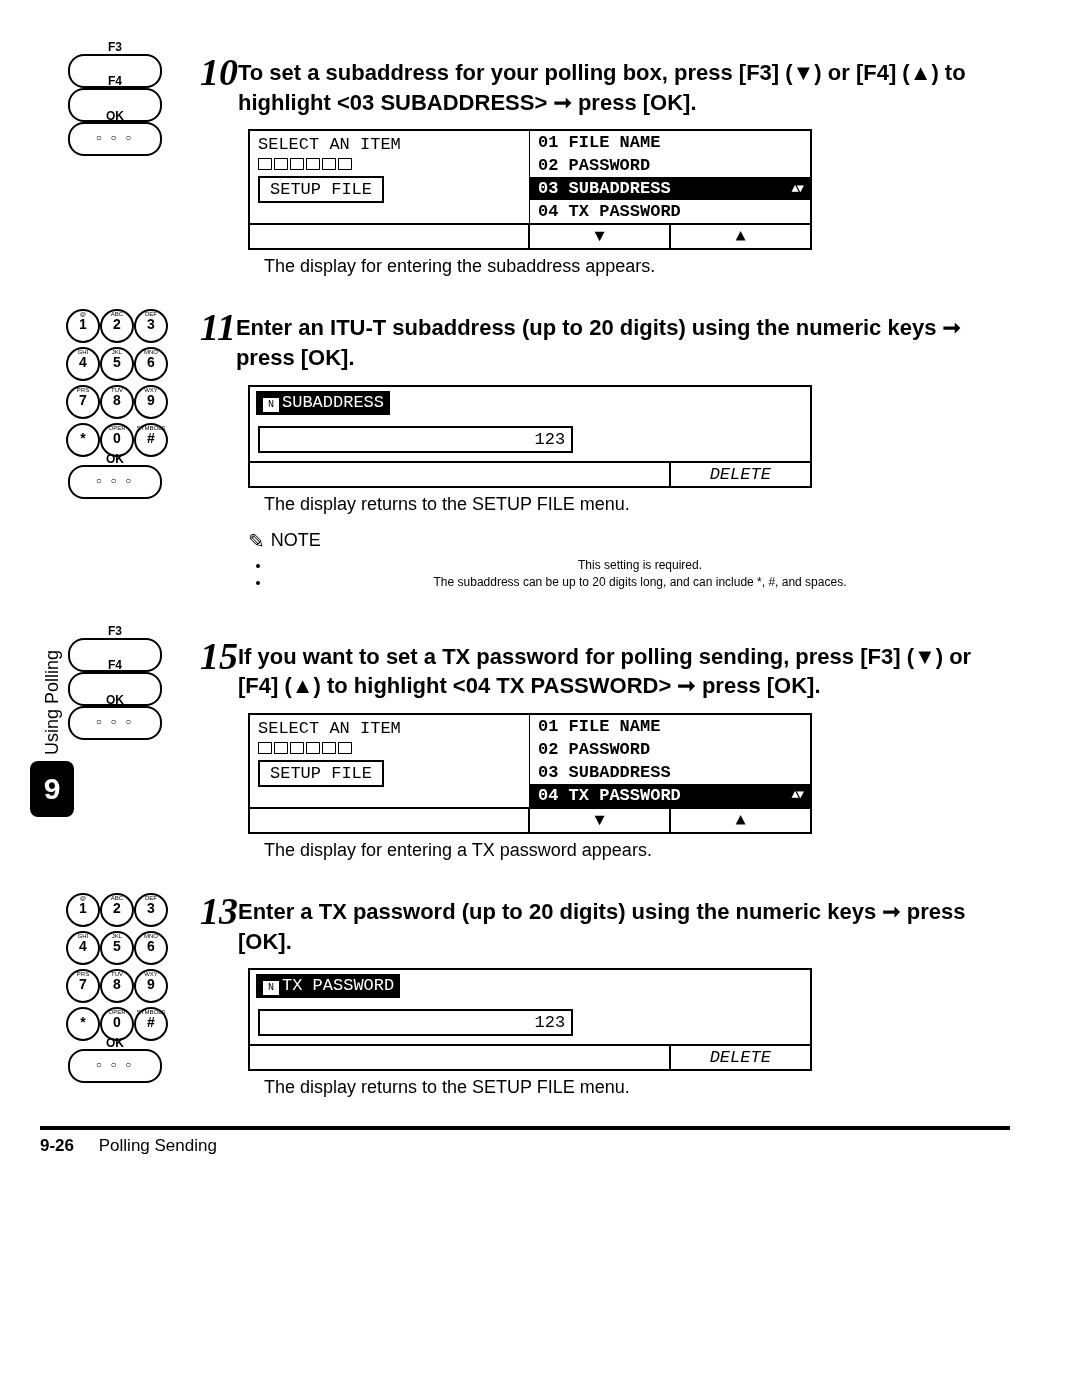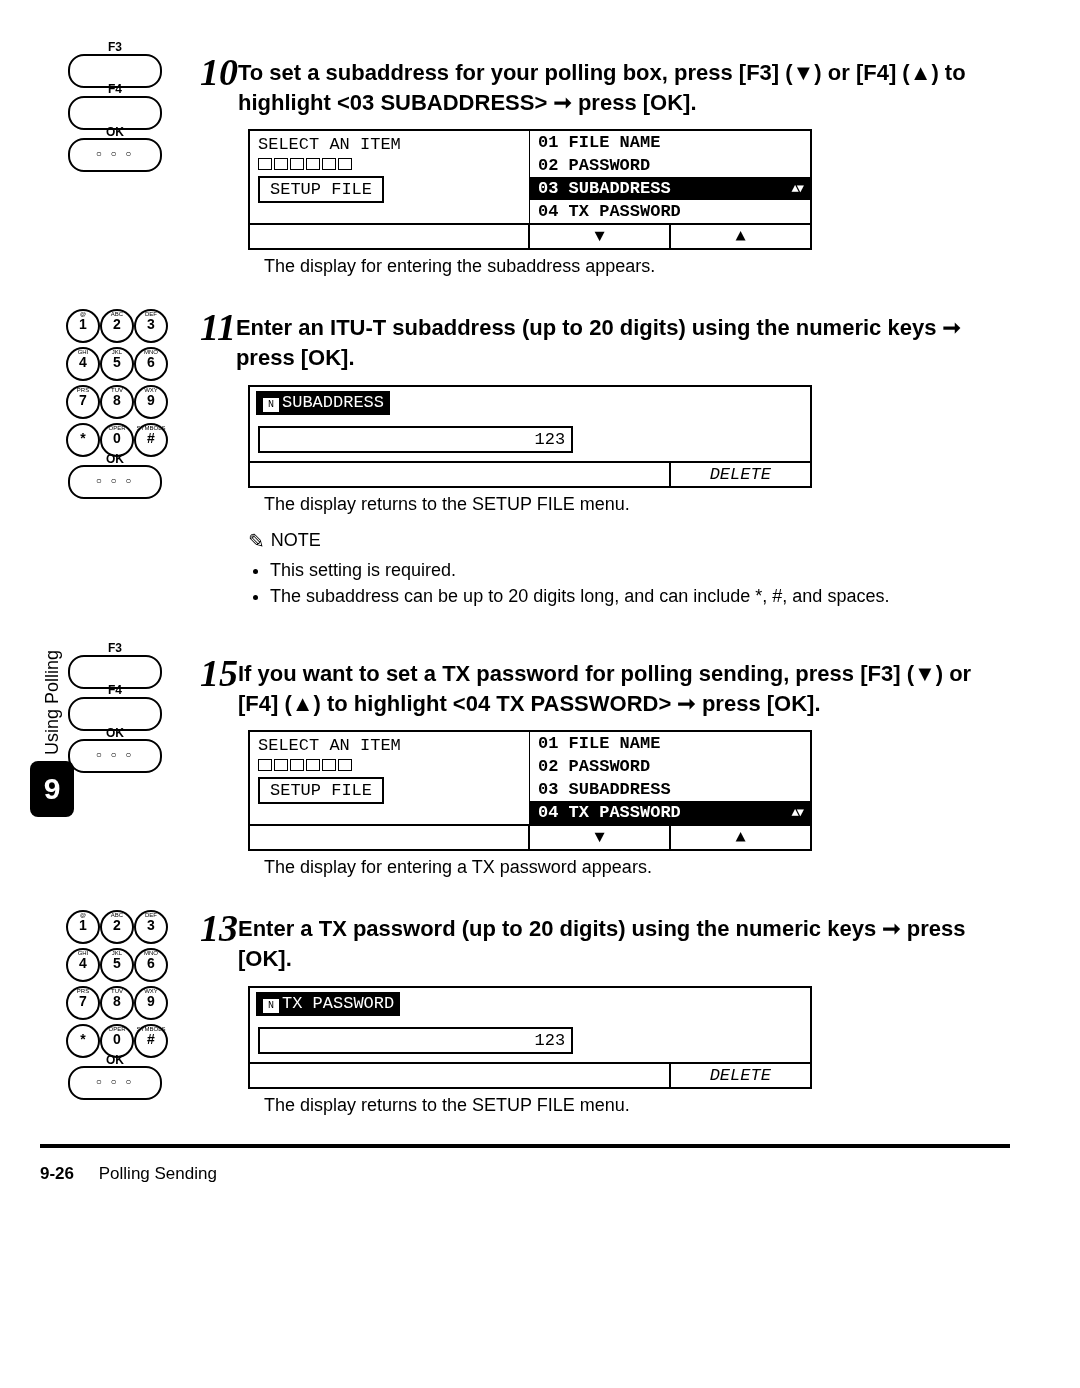--- a/index.html
+++ b/index.html
@@ -53,21 +53,20 @@
   }
   .step-title-text {
     padding-top: 8px;
     flex:1;
   }
 
   
   .fkey-stack {
     display: flex;
     flex-direction: column;
-    gap: 8px;
     align-items: center;
   }
   .fkey {
     width: 90px;
     height: 30px;
     border: 2px solid #000;
     border-radius: 16px;
     position: relative;
     font-size: 13px;
     font-weight: bold;
@@ -206,22 +205,23 @@
     gap: 6px;
     margin-bottom: 4px;
   }
   .note-hdr .pencil {
     font-size: 20px;
   }
   .note-list {
     list-style: disc;
     margin: 0 0 0 22px;
     padding: 0;
-    font-size: 18px;
+    font-size: 12px;
     line-height: 1.45;
+    text-align: center;
   }
 
   .side-tab {
     position: absolute;
     left: 30px;
     top: 650px;
     display: flex;
     flex-direction: column;
     align-items: center;
   }
@@ -239,21 +239,21 @@
     border-radius: 8px;
     font-size: 30px;
     font-weight: bold;
     display: flex;
     align-items: center;
     justify-content: center;
   }
 
   .footer {
     border-top: 4px solid #000;
-    padding-top: 16px;
+    padding-top: 6px;
     font-size: 17px;
   }
   .footer .pn { font-weight: bold; margin-right: 20px;}
 
   .progress-boxes{
     display:flex;
     gap:2px;
     margin:4px 0;
   }
   .progress-boxes .pb{

